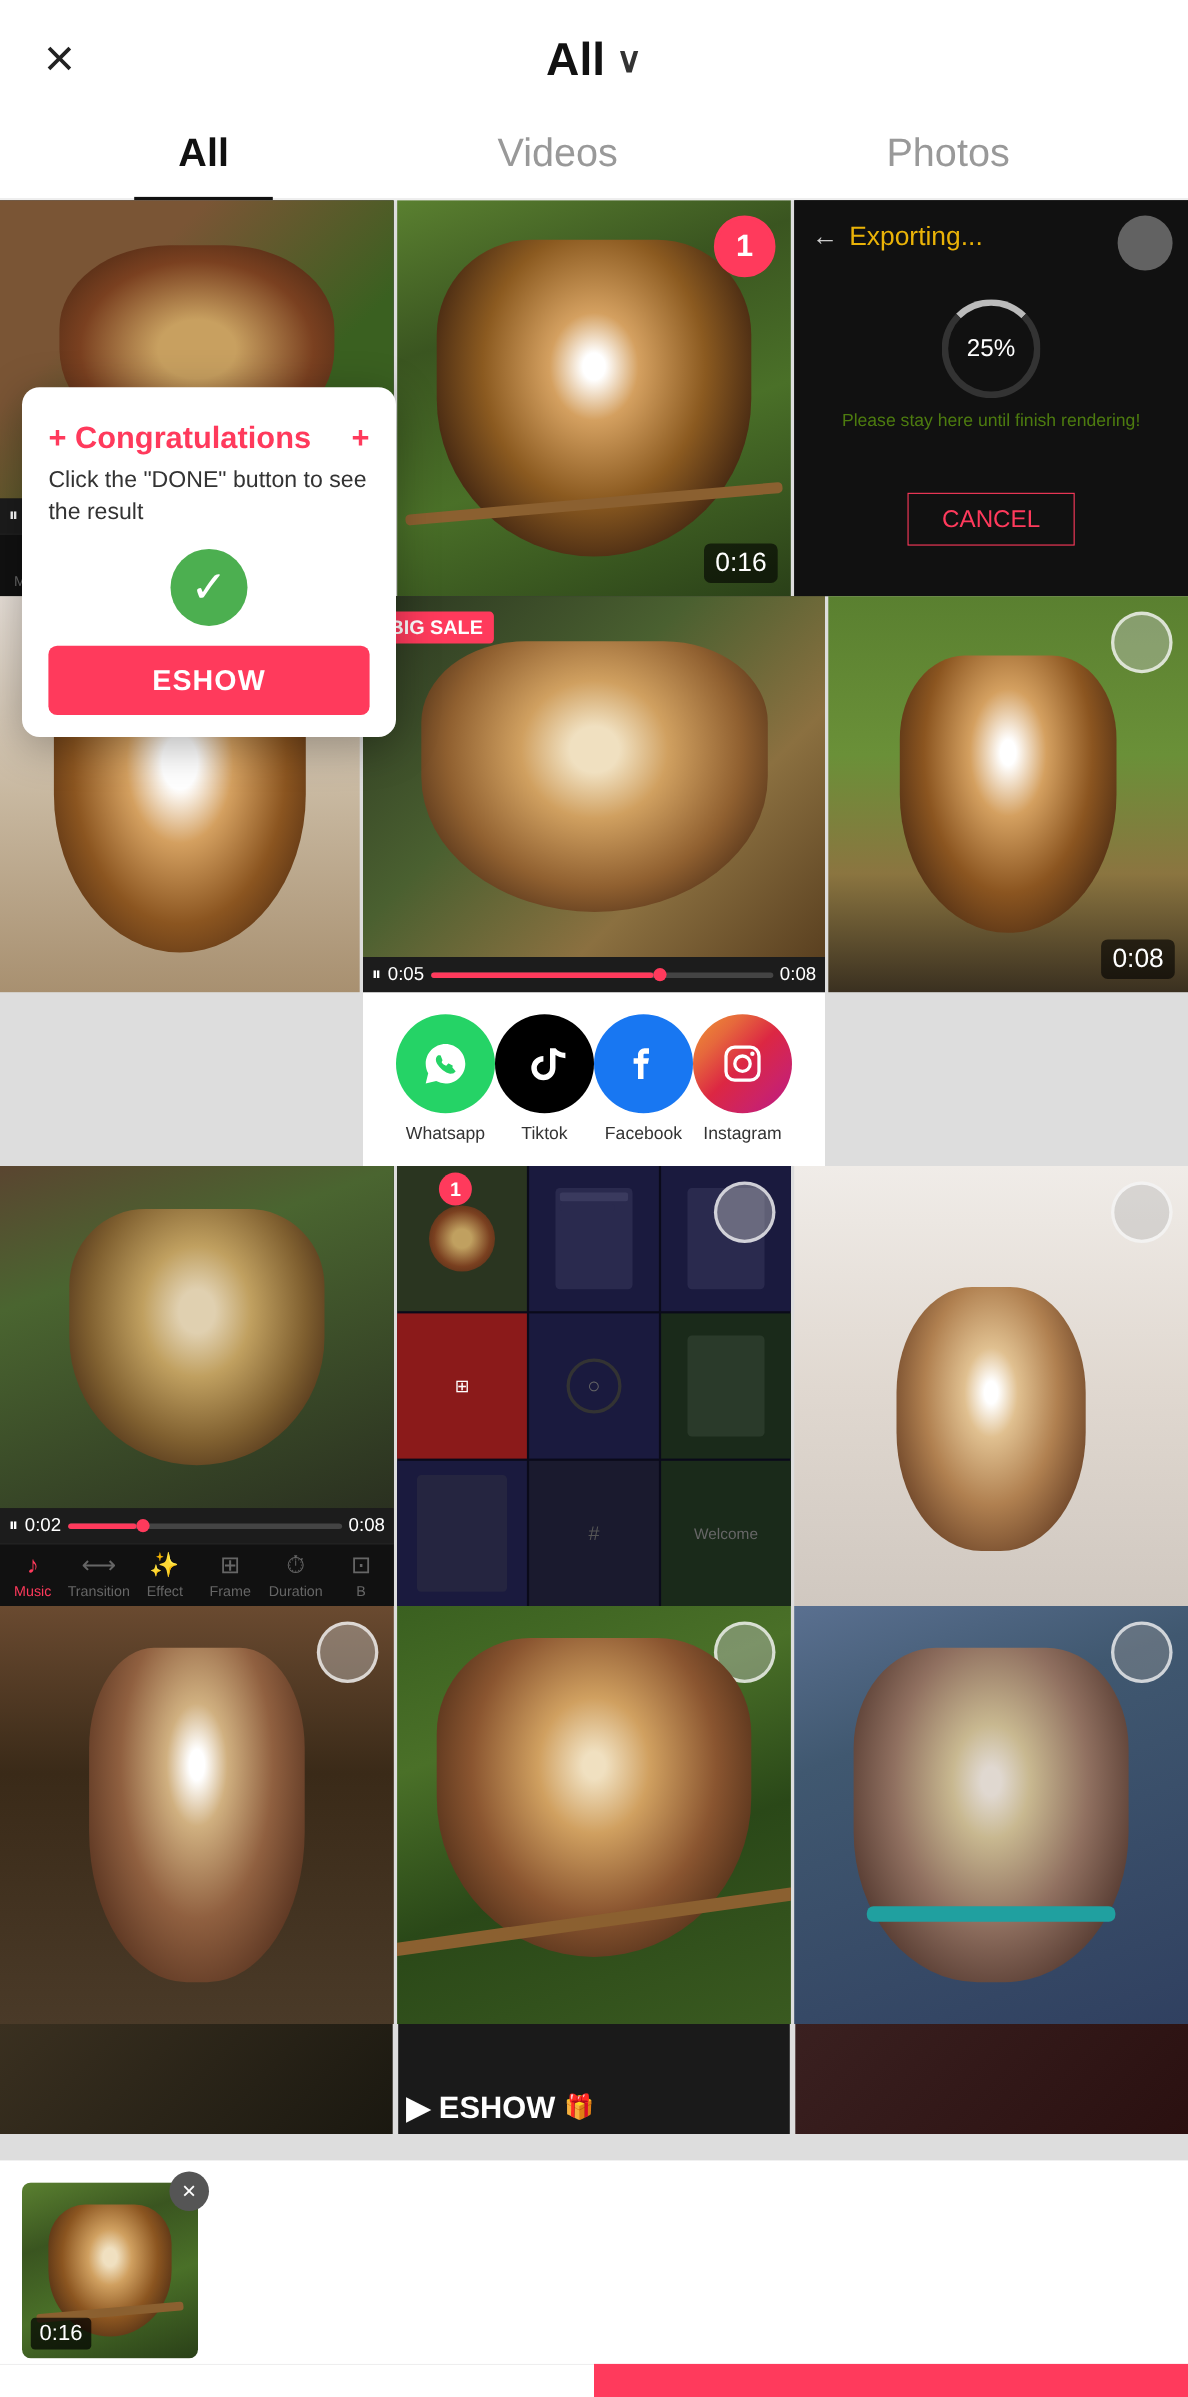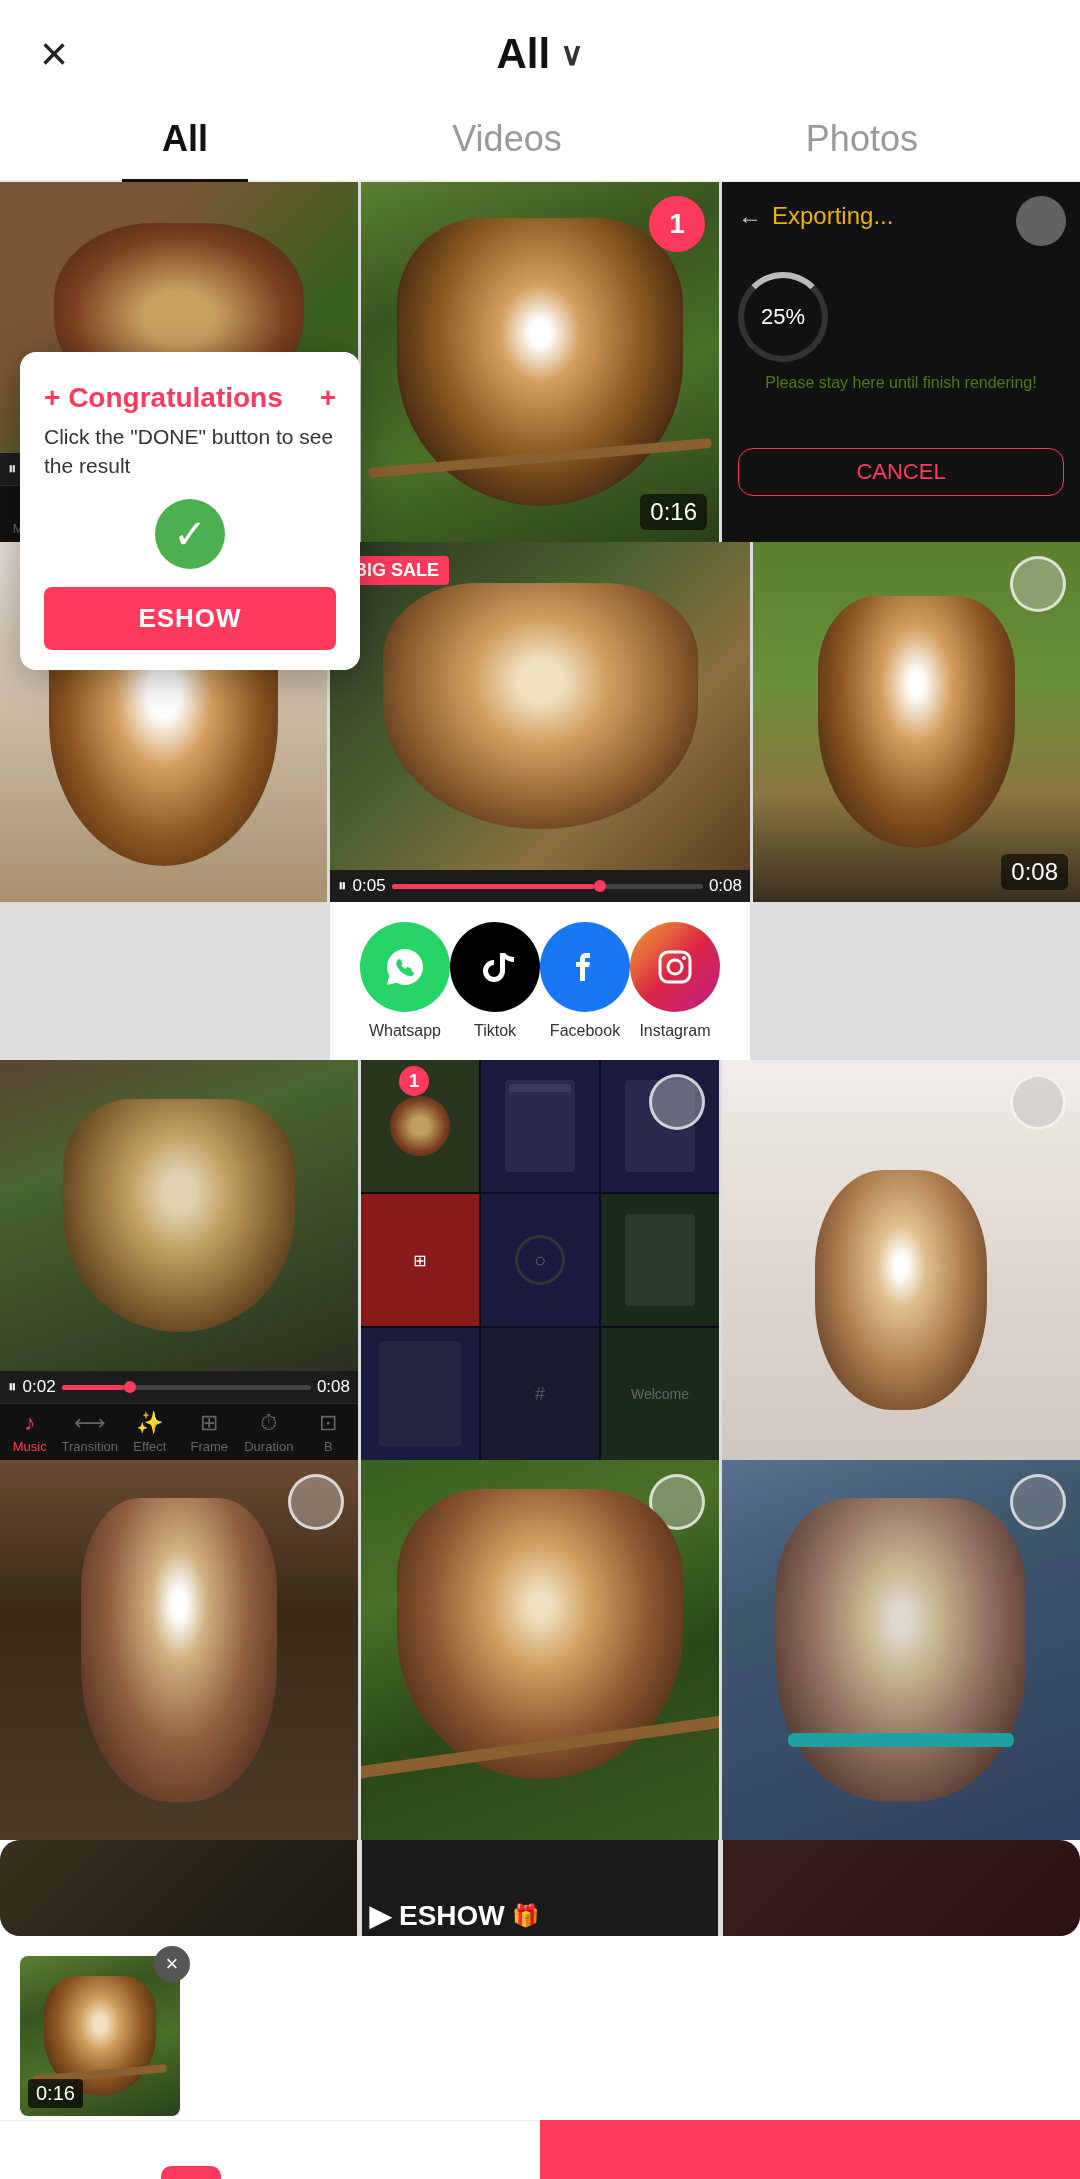--- a/index.html
+++ b/index.html
@@ -170,21 +170,21 @@
       padding: 16px;
       font-size: 26px;
       font-weight: 700;
       letter-spacing: 1px;
       cursor: pointer;
     }
     .cancel-btn-export {
       border: 1px solid #ff3a5c;
       color: #ff3a5c;
       background: transparent;
-      border-radius: 15px;
+      border-radius: 0;
       padding: 10px 30px;
       font-size: 22px;
       cursor: pointer;
       margin-top: 44px;
     }
 
     
     .share-row {
       display: flex;
       justify-content: space-around;
@@ -498,21 +498,21 @@
       <div class="duration-badge">0:16</div>
     </div>
 
     <div class="row1-item item-h360" style="background:#111;">
 
       <div style="width:100%;height:100%;background:#111;display:flex;flex-direction:column;padding:20px 16px;position:relative;">
         <div style="display:flex;align-items:center;gap:10px;margin-bottom:16px;">
           <span style="color:#ccc;font-size:24px;cursor:pointer;">←</span>
           <span style="color:#eab308;font-size:24px;">Exporting...</span>
         </div>
-        <div style="display:flex;flex-direction:column;gap:12px;flex:1;justify-content:center;">
+        <div style="display:flex;flex-direction:column;align-items:center;gap:12px;flex:1;justify-content:center;">
 
           <div style="width:90px;height:90px;border-radius:50%;border:6px solid #333;border-top:6px solid #bbb;position:relative;display:flex;align-items:center;justify-content:center;">
             <span style="color:white;font-size:22px;">25%</span>
           </div>
           <span style="color:#4d7c0f;font-size:16px;text-align:center;">Please stay here until finish rendering!</span>
           <button class="cancel-btn-export">CANCEL</button>
         </div>
       </div>
       <div class="select-circle" style="background:rgba(180,180,180,0.5);border:none;width:50px;height:50px;"></div>
     </div>
@@ -735,21 +735,21 @@
         <div style="width:70%;height:80%;background:radial-gradient(ellipse at 50% 40%,#e0d8d0 5%,#c8b890 20%,#907060 50%,#4a3028 85%);border-radius:30% 30% 45% 45%;position:relative;">
 
           <div style="position:absolute;bottom:18%;left:5%;right:5%;height:14px;background:#20a0a0;border-radius:6px;"></div>
         </div>
       </div>
       <div class="select-circle" style="background:rgba(150,150,150,0.4);"></div>
     </div>
 
   </div>
 
-  <div style="display:grid;grid-template-columns:repeat(3,1fr);gap:5px;background:#ddd;overflow:hidden;height:96px;border-radius:20px;">
+  <div style="display:grid;grid-template-columns:repeat(3,1fr);gap:5px;background:#ddd;overflow:hidden;height:124px;">
     <div style="background:#2a2a2a;height:100px;">
       <div style="width:100%;height:100%;background:linear-gradient(135deg,#3a3020 0%,#1a1810 100%);"></div>
     </div>
     <div style="background:#1a1a1a;height:100px;display:flex;align-items:flex-end;padding-bottom:8px;">
 
       <div style="display:flex;align-items:center;gap:8px;padding-left:8px;">
         <span style="color:white;font-size:28px;font-weight:700;">▶ ESHOW</span>
         <span style="font-size:22px;">🎁</span>
       </div>
     </div>

